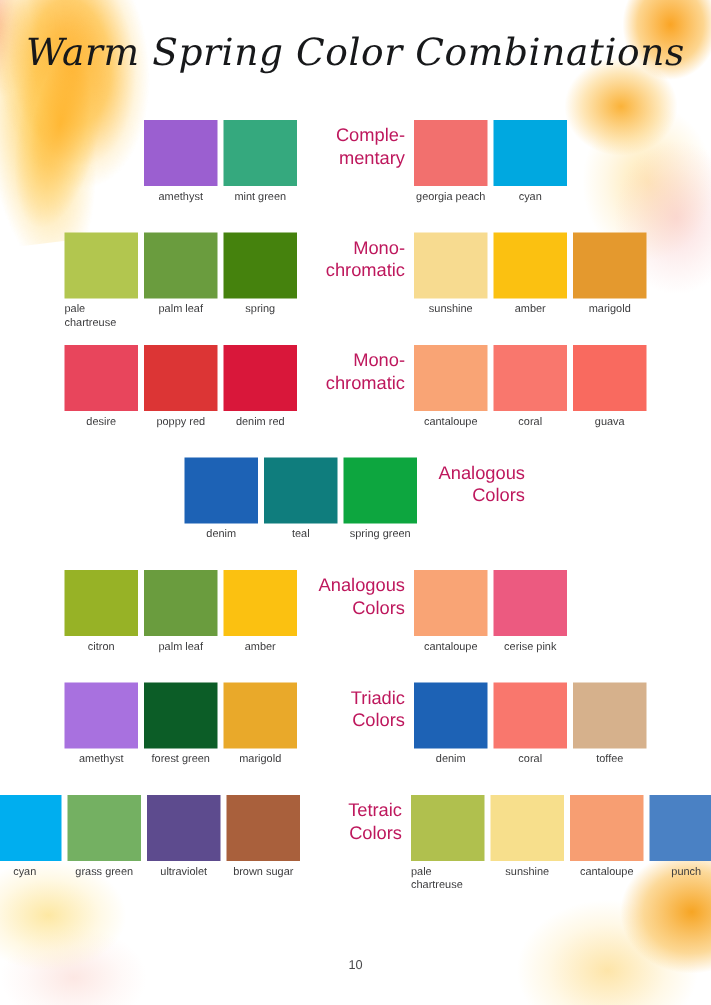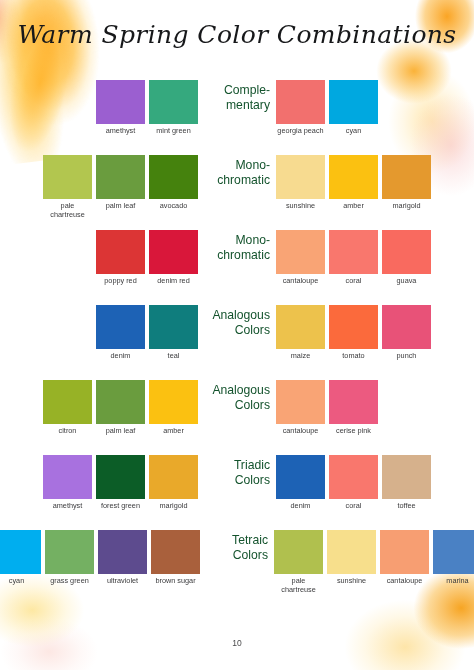--- a/index.html
+++ b/index.html
@@ -116,30 +116,29 @@
   }
   .swatch {
     width: 49px;
     height: 44px;
   }
   .swatch-label {
     margin-top: 3px;
     font-size: 7.3px;
     line-height: 8.6px;
     color: #3b3b3d;
-    text-align: center;
     font-family: "Liberation Sans", sans-serif;
   }
 
   .scheme-label {
     width: 78px;
     padding: 0 6px;
     font-size: 12.2px;
     line-height: 14.5px;
-    color: #14532d;
+    color: #be185d;
     text-align: right;
     font-family: "Liberation Sans", sans-serif;
     padding-top: 3px;
     box-sizing: border-box;
   }
 
   
   .side {
     width: 160px;
     display: flex;
@@ -212,21 +211,21 @@
             <div class="swatch-cell">
               <div class="swatch" style="background: rgb(178, 198, 79);"></div>
               <div class="swatch-label">pale chartreuse</div>
             </div>
             <div class="swatch-cell">
               <div class="swatch" style="background: rgb(106, 156, 62);"></div>
               <div class="swatch-label">palm leaf</div>
             </div>
             <div class="swatch-cell">
               <div class="swatch" style="background: rgb(69, 130, 13);"></div>
-              <div class="swatch-label">avocado</div>
+              <div class="swatch-label">spring</div>
             </div>
           </div>
         </div>
         <div class="scheme-label">
           <div>Mono-</div>
           <div>chromatic</div>
         </div>
         <div class="side right">
           <div class="group right">
             <div class="swatch-cell">
@@ -241,20 +240,24 @@
               <div class="swatch" style="background: rgb(228, 153, 46);"></div>
               <div class="swatch-label">marigold</div>
             </div>
           </div>
         </div>
       </div>
       <div class="row">
         <div class="side left">
           <div class="group left">
             <div class="swatch-cell">
+              <div class="swatch" style="background: rgb(232, 69, 92);"></div>
+              <div class="swatch-label">desire</div>
+            </div>
+            <div class="swatch-cell">
               <div class="swatch" style="background: rgb(220, 53, 53);"></div>
               <div class="swatch-label">poppy red</div>
             </div>
             <div class="swatch-cell">
               <div class="swatch" style="background: rgb(217, 23, 58);"></div>
               <div class="swatch-label">denim red</div>
             </div>
           </div>
         </div>
         <div class="scheme-label">
@@ -282,42 +285,30 @@
         <div class="side left">
           <div class="group left">
             <div class="swatch-cell">
               <div class="swatch" style="background: rgb(29, 98, 181);"></div>
               <div class="swatch-label">denim</div>
             </div>
             <div class="swatch-cell">
               <div class="swatch" style="background: rgb(15, 125, 125);"></div>
               <div class="swatch-label">teal</div>
             </div>
+            <div class="swatch-cell">
+              <div class="swatch" style="background: rgb(13, 166, 63);"></div>
+              <div class="swatch-label">spring green</div>
+            </div>
           </div>
         </div>
         <div class="scheme-label">
           <div>Analogous</div>
           <div>Colors</div>
         </div>
-        <div class="side right">
-          <div class="group right">
-            <div class="swatch-cell">
-              <div class="swatch" style="background: rgb(237, 194, 76);"></div>
-              <div class="swatch-label">maize</div>
-            </div>
-            <div class="swatch-cell">
-              <div class="swatch" style="background: rgb(251, 106, 60);"></div>
-              <div class="swatch-label">tomato</div>
-            </div>
-            <div class="swatch-cell">
-              <div class="swatch" style="background: rgb(232, 82, 120);"></div>
-              <div class="swatch-label">punch</div>
-            </div>
-          </div>
-        </div>
       </div>
       <div class="row">
         <div class="side left">
           <div class="group left">
             <div class="swatch-cell">
               <div class="swatch" style="background: rgb(151, 178, 38);"></div>
               <div class="swatch-label">citron</div>
             </div>
             <div class="swatch-cell">
               <div class="swatch" style="background: rgb(106, 156, 62);"></div>
@@ -418,21 +409,21 @@
             <div class="swatch-cell">
               <div class="swatch" style="background: rgb(247, 223, 140);"></div>
               <div class="swatch-label">sunshine</div>
             </div>
             <div class="swatch-cell">
               <div class="swatch" style="background: rgb(247, 158, 114);"></div>
               <div class="swatch-label">cantaloupe</div>
             </div>
             <div class="swatch-cell">
               <div class="swatch" style="background: rgb(74, 129, 196);"></div>
-              <div class="swatch-label">marina</div>
+              <div class="swatch-label">punch</div>
             </div>
           </div>
         </div>
       </div>
     </div>
 
   <div class="page-number">10</div>
 
 </div>
 

